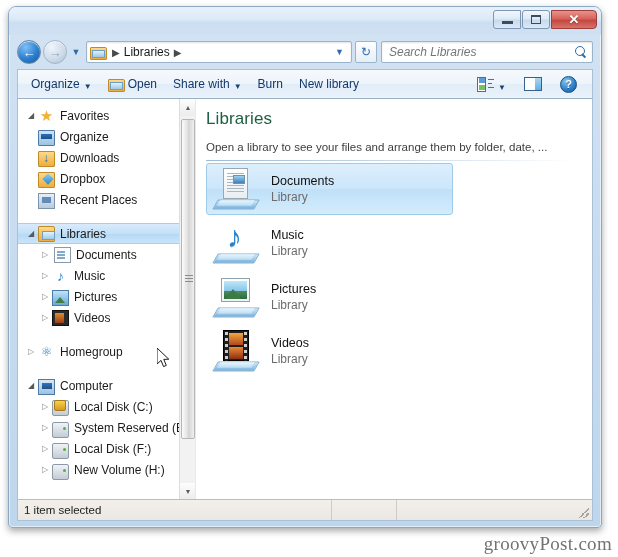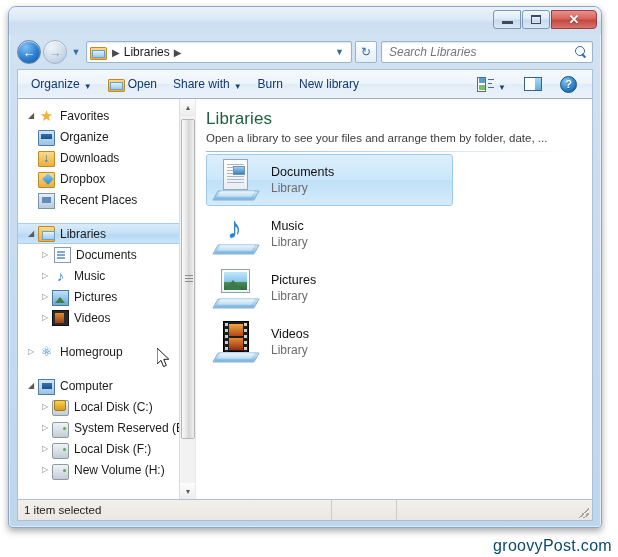--- a/index.html
+++ b/index.html
@@ -366,21 +366,21 @@
   #listpane {
     flex: 1; position: relative; overflow: hidden;
     background: #ffffff;
     padding: 10px 0 0 10px;
   }
   #libtitle {
     font-size: 17px; color: #1f6042; font-weight: normal;
     letter-spacing: 0.1px;
   }
   #libsub {
-    font-size: 11.5px; color: #3d3d3d; margin-top: 3px;
+    font-size: 11.5px; color: #3d3d3d; margin-top: 12px;
   }
   #headrule {
     margin: 7px 0 0 0; height: 1px;
     background: linear-gradient(to right, #9dbbd6 0%, #c9dbeb 55%, #ffffff 100%);
     width: 95%;
   }
   .libitem {
     display: flex; align-items: center;
     height: 52px; margin-top: 2px;
     width: 247px;
@@ -480,22 +480,22 @@
   
   #cursor {
     position: absolute; left: 139px; top: 249px;
     width: 13px; height: 20px; z-index: 50;
     pointer-events: none;
   }
 
   
   #watermark {
     position: absolute; right: 6px; bottom: 2px;
-    font-family: Liberation Sans, sans-serif;
-    font-size: 16px; color: #0c4a6e;
+    font-family: Liberation Serif, serif;
+    font-size: 19px; color: #737373;
     letter-spacing: 0.3px;
   }
 </style>
 </head>
 <body>
 
 <div id="window">
 
   <div id="titlebar">
     <div class="winbtns">

